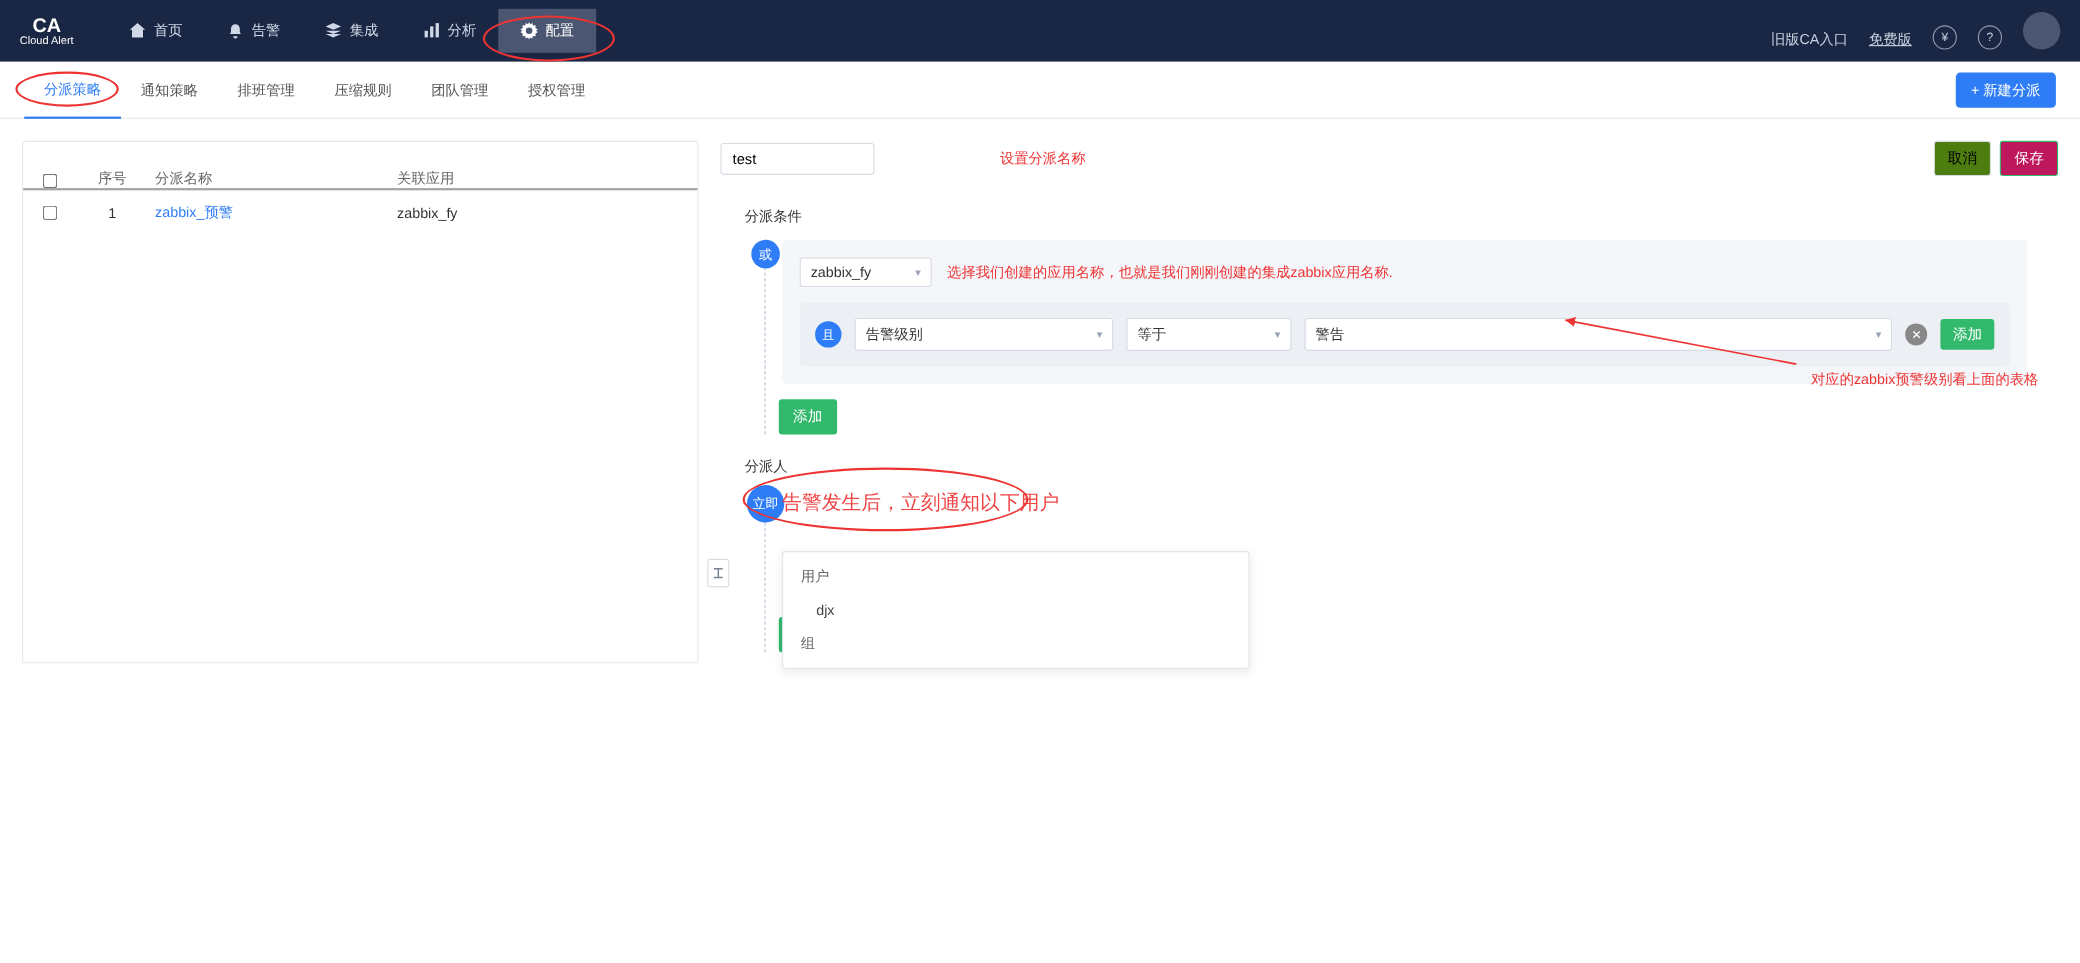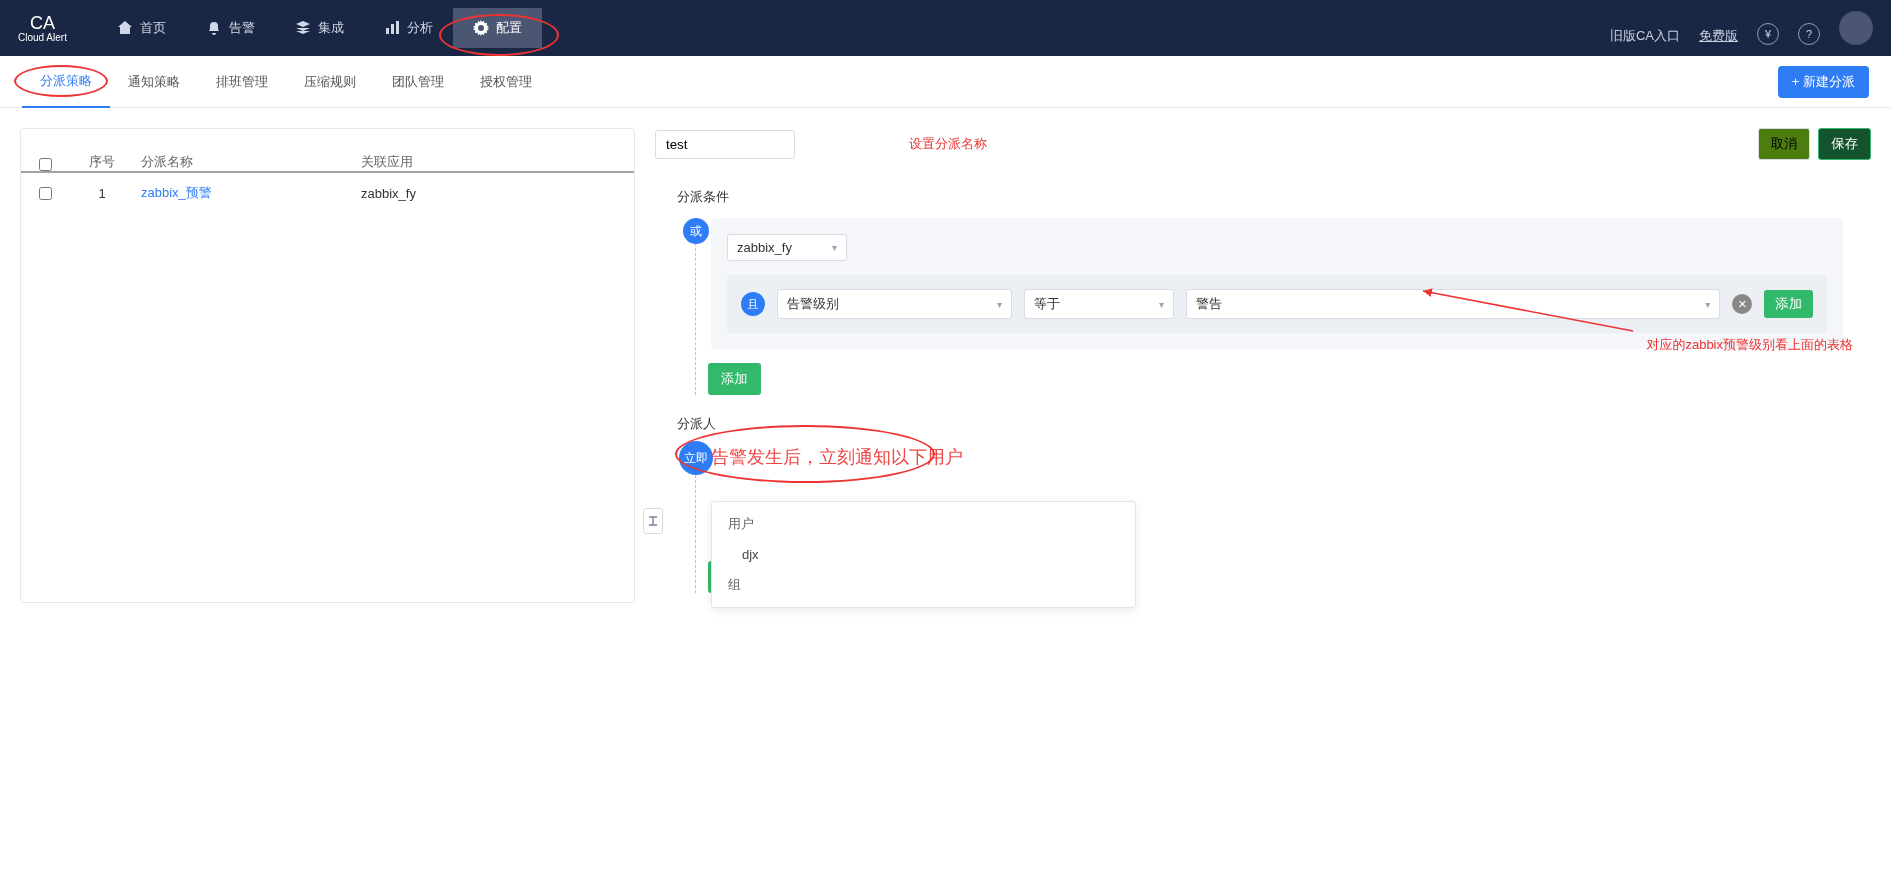--- a/index.html
+++ b/index.html
@@ -1,19 +1,19 @@
 <!DOCTYPE html>
 <html><head>
 <meta charset="utf-8">
 <style>
 *{box-sizing:border-box;margin:0;padding:0;font-family:-apple-system,BlinkMacSystemFont,"PingFang SC","Microsoft YaHei",sans-serif}
 body{background:#fff;font-size:13px;color:#333;width:1891px}
 .topnav{background:#1a2744;height:56px;display:flex;align-items:center;padding:0 18px;color:#c9d1e0}
 .brand{display:flex;flex-direction:column;align-items:center;margin-right:30px;color:#fff}
-.brand-t{font-weight:400;font-size:18px;line-height:1}
+.brand-t{font-weight:700;font-size:18px;line-height:1}
 .brand-s{font-size:10px}
 .navitem{display:flex;align-items:center;gap:7px;padding:0 20px;height:40px;cursor:pointer;color:#d0d7e6}
 .navitem.active{background:#4a5672;color:#fff}
 .navitem .ico{width:16px;height:16px;display:inline-flex}
 .topright{margin-left:auto;display:flex;align-items:flex-end;gap:19px}
 .topright .tlink{color:#c9d1e0;cursor:pointer;font-size:13px}
 .topright .tlink.u{text-decoration:underline}
 .circ{width:22px;height:22px;border:1px solid #8f9bb8;border-radius:50%;display:flex;align-items:center;justify-content:center;font-size:11px;color:#c9d1e0;cursor:pointer}
 .avatar{width:34px;height:34px;border-radius:50%;background:#4a5672}
 
@@ -37,21 +37,21 @@
 .trow .c3{width:220px;padding-left:6px}
 .trow .c3 a{color:#2e7df6;cursor:pointer}
 .trow .c4{flex:1;padding-left:6px}
 
 .rightpanel{flex:1;position:relative}
 .titlerow{display:flex;align-items:center;gap:14px;margin-bottom:18px}
 .titleinp{border:1px solid #d7dbe3;border-radius:3px;padding:6px 10px;width:140px}
 .redtxt{color:#e33}
 .actrow{display:flex;gap:8px;margin-left:auto}
 .btn{border:1px solid #d7dbe3;background:#4d7c0f;border-radius:3px;padding:6px 12px;cursor:pointer}
-.btn.save{background:#14532d;border-color:#32b96c;color:#fff}
+.btn.save{background:#be185d;border-color:#32b96c;color:#fff}
 
 .section{padding:10px 28px}
 .slabel{font-size:13px;color:#333;margin-bottom:12px;margin-left:-6px}
 .chain{position:relative;padding-left:28px}
 .chain::before{content:"";position:absolute;left:12px;top:0;bottom:0;border-left:1px dashed #b9c2d4}
 .node{position:absolute;left:0;width:26px;height:26px;border-radius:50%;background:#2e7df6;color:#fff;display:flex;align-items:center;justify-content:center;font-size:12px}
 .node.imm{width:34px;height:34px;left:-4px}
 .card{background:#f4f6f9;border-radius:4px;padding:16px;margin-bottom:14px;position:relative}
 .sel{border:1px solid #d7dbe3;border-radius:3px;padding:5px 9px;background:#fff;min-width:120px;display:inline-flex;align-items:center;justify-content:space-between;gap:8px}
 .sel .chev{color:#9aa3b5;font-size:10px}
@@ -189,20 +189,21 @@
     <div class="section">
       <div class="slabel">分派条件</div>
       <div class="chain">
         <div class="node" style="top:0">或</div>
         <div class="card">
           <div style="display:flex;align-items:center;gap:14px">
             <div class="sel">
               <span>zabbix_fy</span>
               <span class="chev">▾</span>
             </div>
+            <span class="redtxt">选择我们创建的应用名称，也就是我们刚刚创建的集成zabbix应用名称.</span>
           </div>
           <div class="innerrow">
             <div class="andnode">且</div>
             <div class="sel selwide">
               <span>告警级别</span>
               <span class="chev">▾</span>
             </div>
             <div class="sel selmed">
               <span>等于</span>
               <span class="chev">▾</span>

